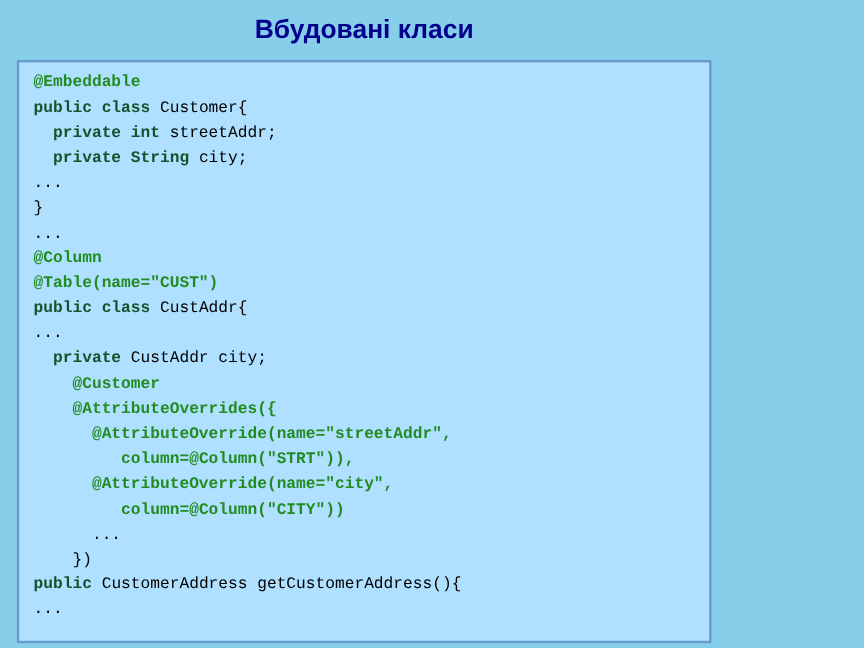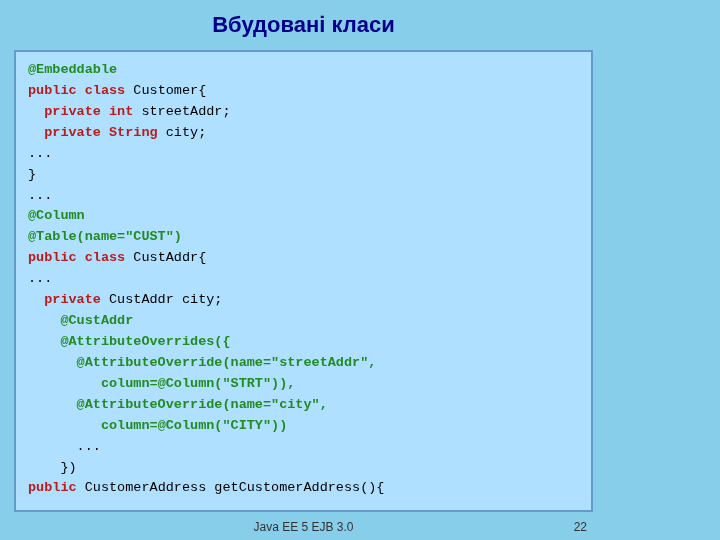--- a/index.html
+++ b/index.html
@@ -47,21 +47,21 @@
     }
 
     .code-text {
       font-size: 13.5px;
       line-height: 1.55;
       white-space: pre;
       color: #000;
     }
 
     .keyword {
-      color: #b91c1c;
+      color: #14532d;
       font-weight: bold;
     }
 
     .annotation {
       color: #228B22;
       font-weight: bold;
       text-align: right;
     }
 
     .footer {
@@ -100,29 +100,25 @@
   <span class="keyword">private int </span><span>streetAddr;</span>
   <span class="keyword">private String </span><span>city;</span>
 <span>...</span>
 <span>}</span>
 <span>...</span>
 <span class="annotation">@Column</span>
 <span class="annotation">@Table(name="CUST")</span>
 <span class="keyword">public class </span><span>CustAddr{</span>
 <span>...</span>
   <span class="keyword">private </span><span>CustAddr city;</span>
-    <span class="annotation">@CustAddr</span>
+    <span class="annotation">@Customer</span>
     <span class="annotation">@AttributeOverrides({</span>
       <span class="annotation">@AttributeOverride(name="streetAddr",</span>
          <span class="annotation">column=@Column("STRT")),</span>
       <span class="annotation">@AttributeOverride(name="city",</span>
          <span class="annotation">column=@Column("CITY"))</span>
       <span>...</span>
     <span>})</span>
 <span class="keyword">public </span><span>CustomerAddress getCustomerAddress(){</span>
 <span>...</span></div>
   </div>
 
-  <div class="footer">
-    <span class="footer-text">Java EE 5 EJB 3.0</span>
-    <span class="footer-page">22</span>
-  </div>
 </div>
 
 </body></html>

